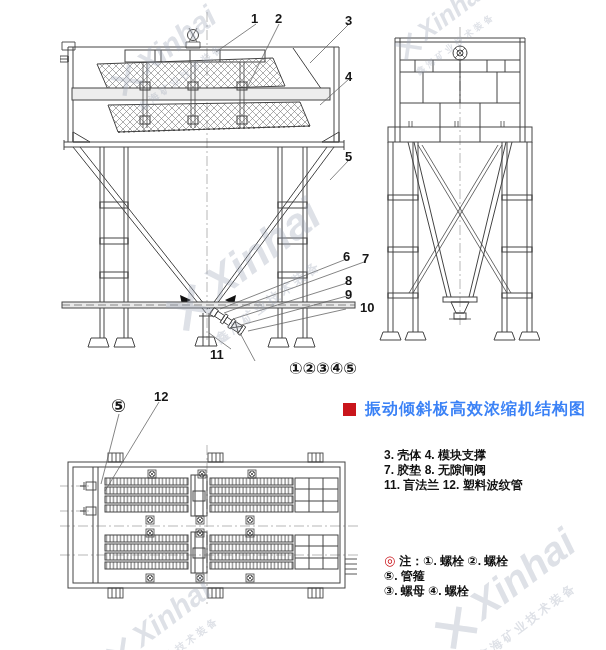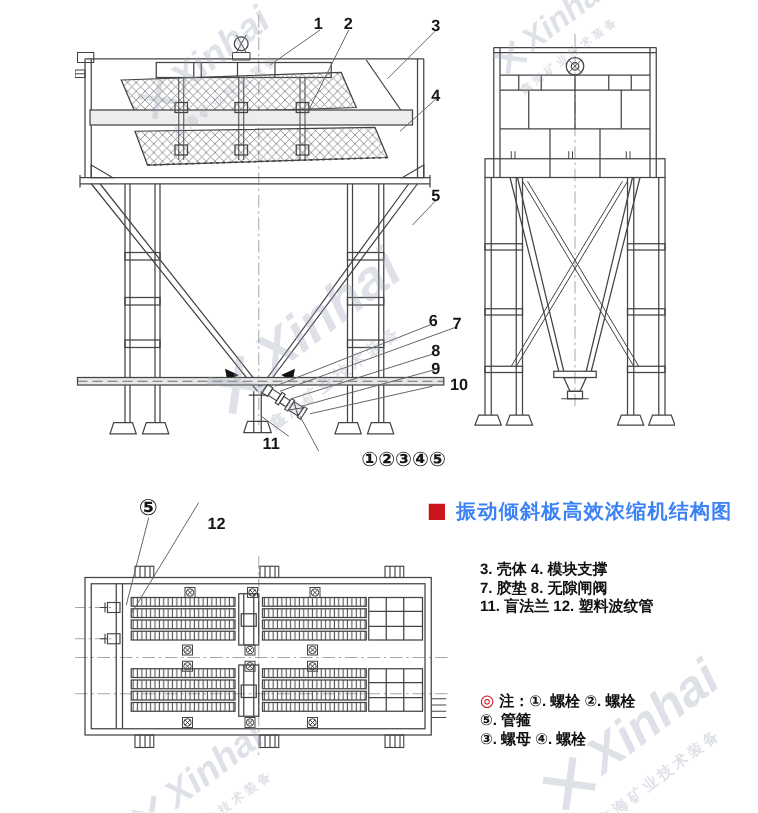--- a/index.html
+++ b/index.html
@@ -313,21 +313,21 @@
 <span class="callout" style="left:345px;top:70px;">4</span>
 <span class="callout" style="left:345px;top:150px;">5</span>
 <span class="callout" style="left:343px;top:250px;">6</span>
 <span class="callout" style="left:362px;top:252px;">7</span>
 <span class="callout" style="left:345px;top:274px;">8</span>
 <span class="callout" style="left:345px;top:288px;">9</span>
 <span class="callout" style="left:360px;top:301px;">10</span>
 <span class="callout" style="left:210px;top:348px;">11</span>
 <span class="callout circ" style="left:245px;top:361px;margin-left:44px;">①②③④⑤</span>
 <span class="callout circ-big" style="left:111px;top:397px;">⑤</span>
-<span class="callout" style="left:154px;top:412px;margin-left:12px;">12</span>
+<span class="callout" style="left:154px;top:390px;">12</span>
 
 <div class="title-block">
   <span class="title-sq"></span>
   <span class="title-text">振动倾斜板高效浓缩机结构图</span>
 </div>
 
 <div class="notes" style="left:384px;top:448px;">
   <div class="note-row">3. 壳体 4. 模块支撑</div>
   <div class="note-row">7. 胶垫 8. 无隙闸阀</div>
   <div class="note-row">11. 盲法兰 12. 塑料波纹管</div>

